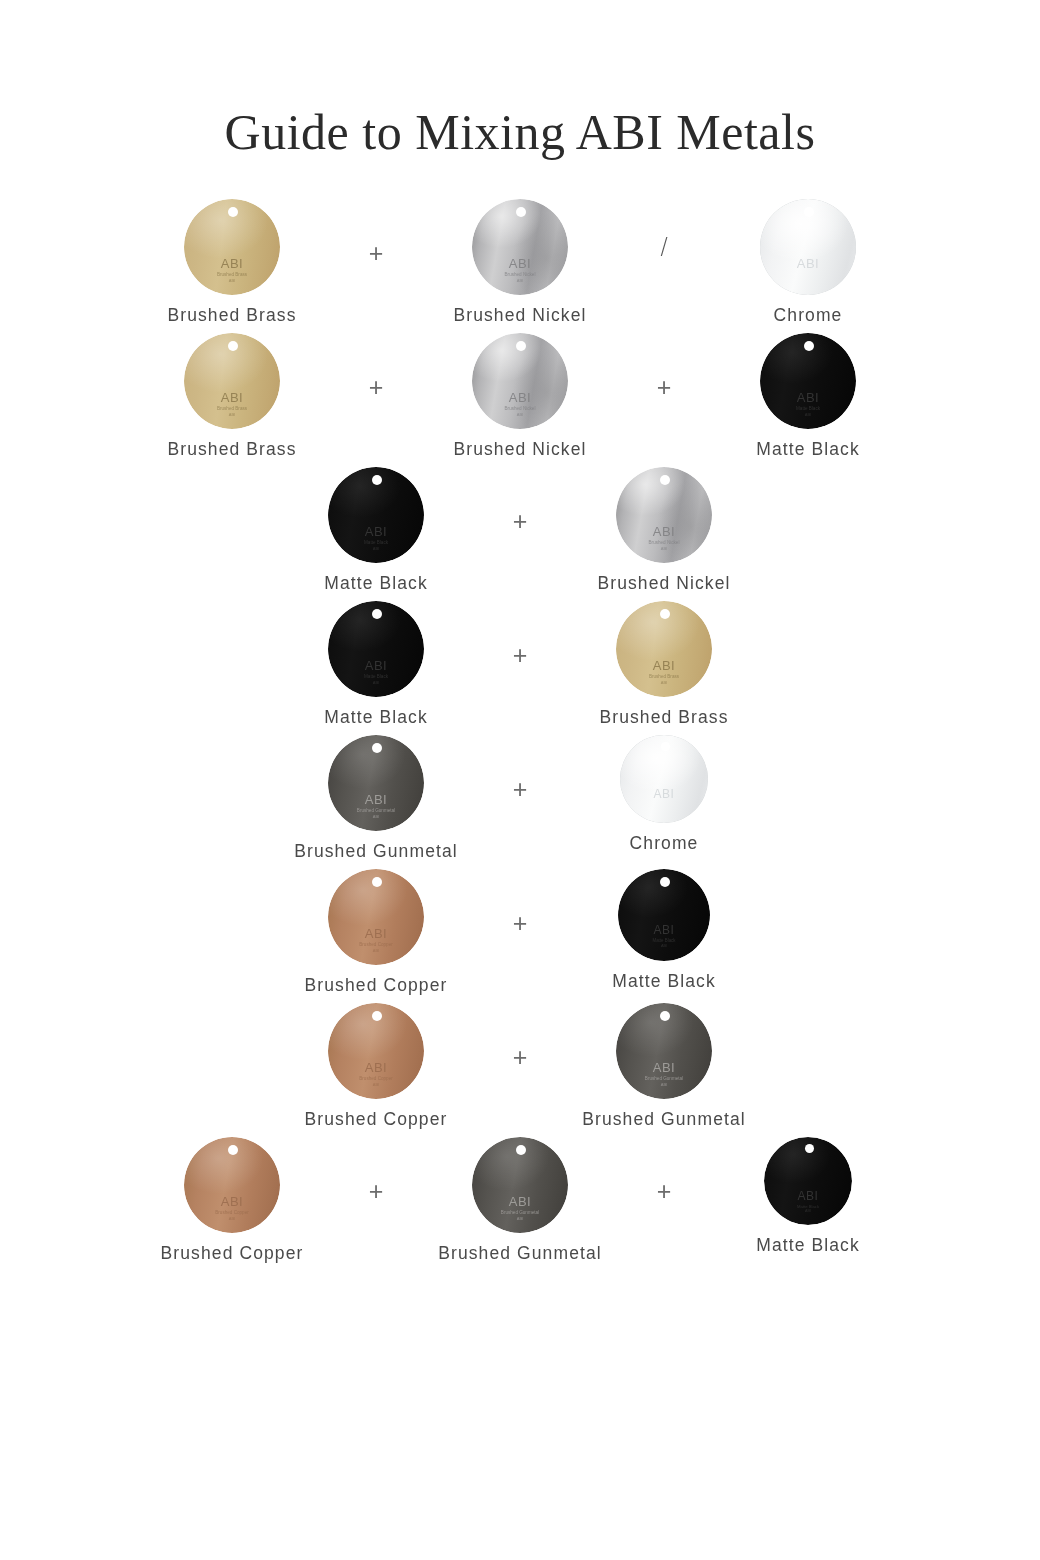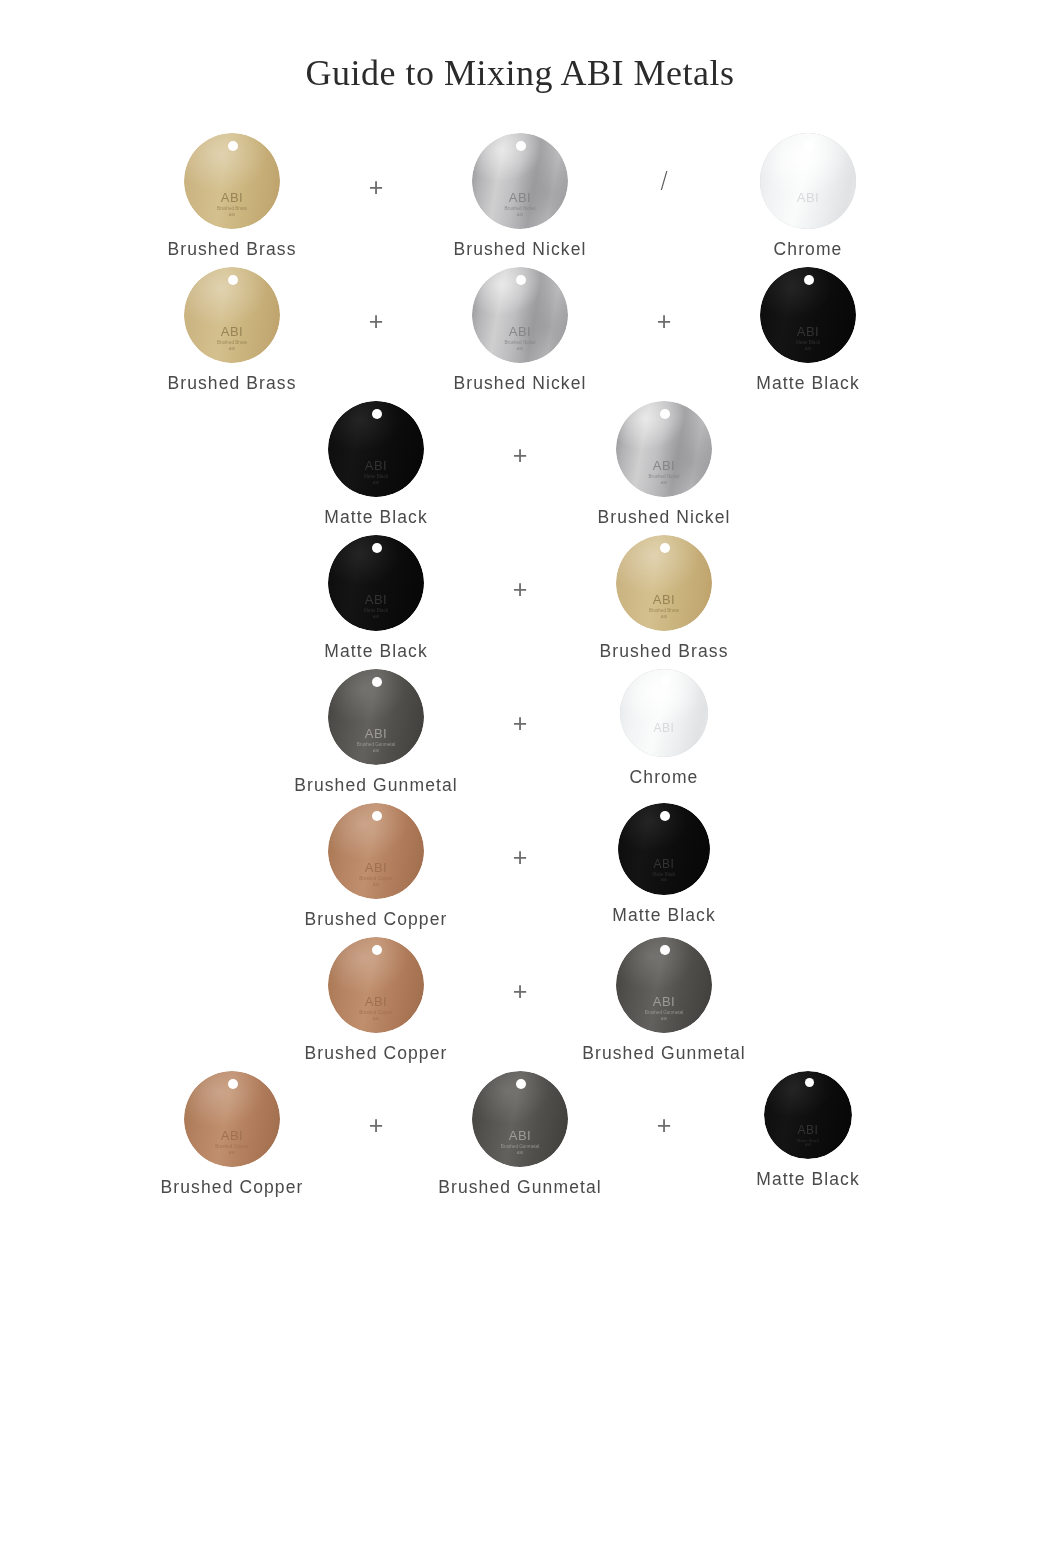--- a/index.html
+++ b/index.html
@@ -12,26 +12,26 @@
     height: 1560px;
     font-family: "Liberation Sans", sans-serif;
     overflow: hidden;
     position: relative;
   }
 
   
   .page-title {
     text-align: center;
     font-family: "Liberation Serif", serif;
-    font-size: 36px;
+    font-size: 50px;
     font-weight: 400;
     color: #2b2b2b;
     letter-spacing: 0.5px;
     margin: 0;
-    padding-top: 55px;
+    padding-top: 107px;
     line-height: 1;
   }
 
   
   .rows {
     margin-top: 42px;
   }
   .combo-row {
     display: flex;
     justify-content: center;

